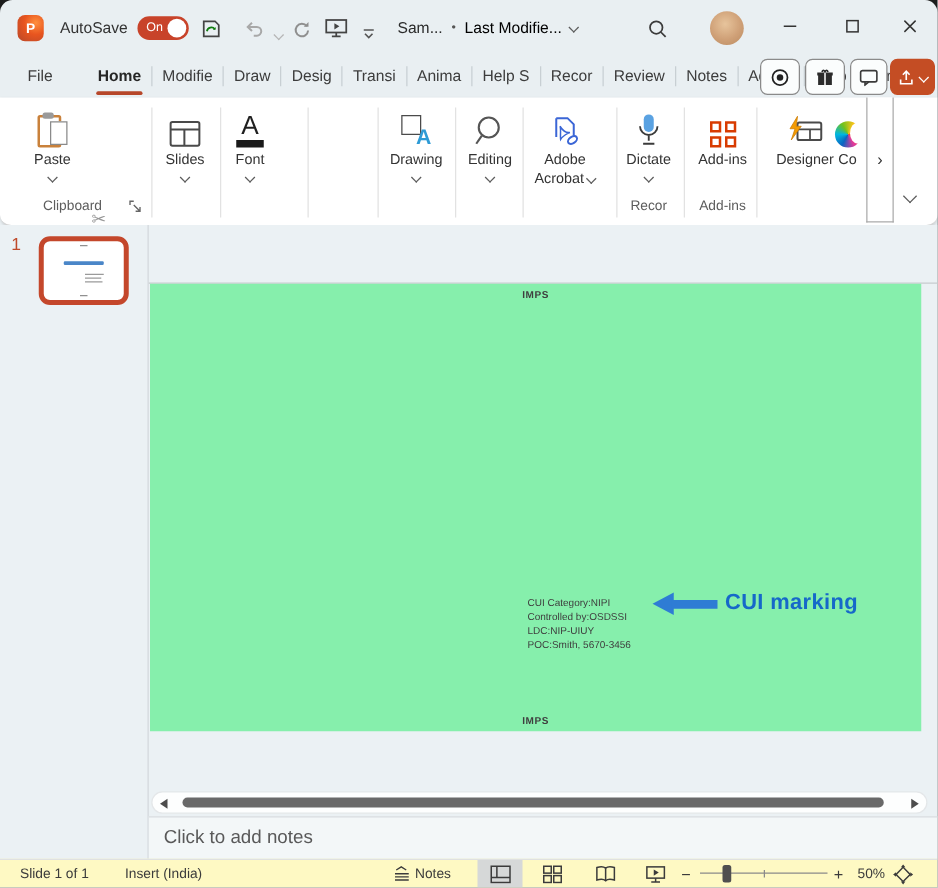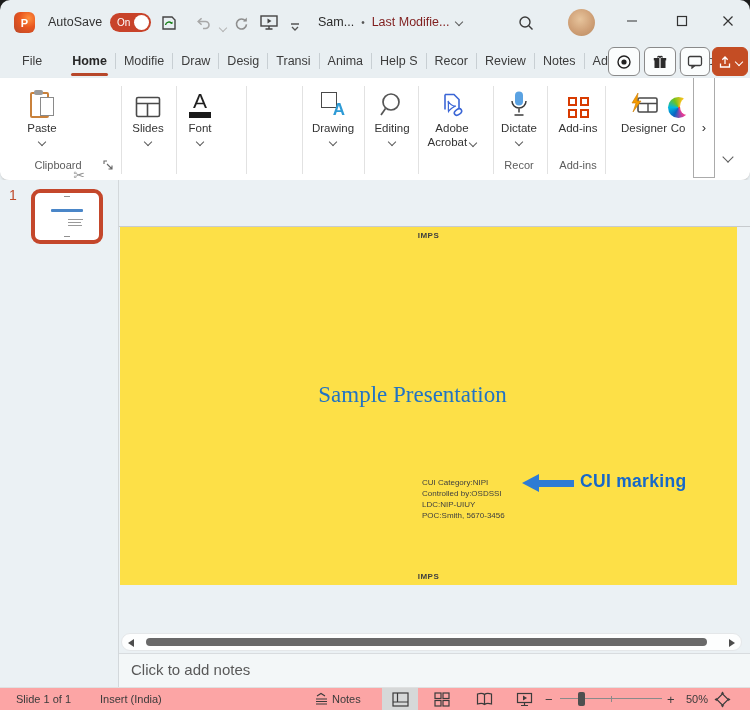--- a/index.html
+++ b/index.html
@@ -22,21 +22,21 @@
   .search-btn{position:absolute;left:514px;top:11px;width:24px;height:24px;display:flex;align-items:center;justify-content:center;}
   .avatar{position:absolute;left:568px;top:9px;width:27px;height:27px;border-radius:50%;
     background:radial-gradient(circle at 45% 38%,#e7c49c 0%,#cfa077 55%,#b98a60 100%);filter:blur(.6px);}
   .win-btn{position:absolute;top:0;width:44px;height:42px;display:flex;align-items:center;justify-content:center;}
   .chev{display:inline-block;width:5px;height:5px;border-right:1.4px solid #5c5c5c;border-bottom:1.4px solid #5c5c5c;transform:rotate(45deg);}
 
   
   .tabrow{position:absolute;left:0;top:44px;width:750px;height:34px;}
   .tabs{position:absolute;left:14px;top:0;height:34px;display:flex;align-items:center;}
   .tab{font-size:12.5px;color:#3c3c3c;padding:0 8px;position:relative;height:34px;display:flex;align-items:center;white-space:nowrap;}
-  .tab.file{margin-right:14px;}
+  .tab.file{margin-right:20px;}
   .tab.active{font-weight:700;color:#262626;}
   .tab.active::after{content:"";position:absolute;left:7px;right:7px;bottom:2px;height:3px;border-radius:2px;background:#b7472a;}
   .tabsep{width:1px;height:16px;background:#c8cfd3;}
   .tr-btn{position:absolute;top:3px;height:27px;border:1px solid #8a8a8a;border-radius:6px;background:#fbfdfd;
     display:flex;align-items:center;justify-content:center;}
   .tr-share{background:#c44d24;border-color:#c44d24;gap:4px;}
 
   
   .ribbon{position:absolute;left:0;top:78px;width:750px;height:102px;background:#fff;
     border-bottom:1px solid #d4d4d4;border-radius:0 0 9px 9px;box-shadow:0 1px 2px rgba(0,0,0,.10);}
@@ -81,41 +81,41 @@
   .slide-number{position:absolute;left:9px;top:7px;font-size:14px;color:#bf4a2a;}
   .thumb{position:absolute;left:31px;top:9px;width:64px;height:47px;background:#fff;border:4px solid #c4472b;border-radius:9px;}
   .thumb .dash-top{position:absolute;left:50%;top:3px;width:6px;height:1px;background:#909090;transform:translateX(-50%);}
   .thumb .title-line{position:absolute;left:50%;top:16px;width:32px;height:3px;background:#4a86c8;transform:translateX(-50%);border-radius:1px;}
   .thumb .tl1{position:absolute;left:33px;top:26px;width:15px;height:1px;background:#9a9a9a;}
   .thumb .tl2{position:absolute;left:33px;top:29px;width:13px;height:1px;background:#9a9a9a;}
   .thumb .tl3{position:absolute;left:33px;top:32px;width:14px;height:1px;background:#9a9a9a;}
   .thumb .dash-bot{position:absolute;left:50%;bottom:3px;width:6px;height:1px;background:#909090;transform:translateX(-50%);}
 
   .canvas-topline{position:absolute;left:119px;top:46px;width:631px;height:1px;background:#c7cbce;}
-  .slide{position:absolute;left:120px;top:47px;width:617px;height:358px;background:#fde047;}
+  .slide{position:absolute;left:120px;top:47px;width:617px;height:358px;background:#86efac;}
   .slide .hdr{position:absolute;left:0;right:0;top:4px;text-align:center;font-size:8px;font-weight:600;color:#3f3f3f;letter-spacing:.5px;}
   .slide .ftr{position:absolute;left:0;right:0;bottom:4px;text-align:center;font-size:8px;font-weight:600;color:#3f3f3f;letter-spacing:.5px;}
   .slide .title{position:absolute;left:0;right:32px;top:155px;text-align:center;
     font-family:"Liberation Serif",serif;font-size:23px;color:#2173c4;}
   .cui-block{position:absolute;left:302px;top:250px;font-size:8px;line-height:11px;color:#3e3e3e;}
   .cui-arrow{position:absolute;left:402px;top:247px;width:52px;height:18px;}
   .cui-arrow .head{position:absolute;left:0;top:0;width:0;height:0;border-top:9px solid transparent;border-bottom:9px solid transparent;border-right:17px solid #2e7cd4;}
   .cui-arrow .shaft{position:absolute;left:15px;top:5.5px;width:37px;height:7px;background:#2e7cd4;}
   .cui-marking{position:absolute;left:460px;top:244px;font-size:17.5px;font-weight:700;color:#1668c9;letter-spacing:.3px;}
 
   .hscroll{position:absolute;left:121px;top:453px;width:621px;height:18px;background:#fdfefe;border-radius:9px;border:1px solid #e4e7e9;box-sizing:border-box;}
   .hscroll .thumbbar{position:absolute;left:24px;top:4px;width:561px;height:8px;border-radius:4px;background:#696969;}
   .hscroll .arr-l{position:absolute;left:6px;top:4.5px;width:0;height:0;border-top:4px solid transparent;border-bottom:4px solid transparent;border-right:6px solid #4c4c4c;}
   .hscroll .arr-r{position:absolute;right:6px;top:4.5px;width:0;height:0;border-top:4px solid transparent;border-bottom:4px solid transparent;border-left:6px solid #4c4c4c;}
 
   .notes-pane{position:absolute;left:119px;top:473px;width:631px;height:34px;background:#f3f7f8;border-top:1px solid #d8dcdf;box-sizing:border-box;}
   .notes-pane .ph{position:absolute;left:12px;top:7px;font-size:15px;color:#595959;}
 
   
-  .statusbar{position:absolute;left:0;top:687px;width:750px;height:23px;background:#fca5a5;border-top:1px solid #dfe1e1;box-sizing:border-box;font-size:11px;color:#3b3b3b;}
+  .statusbar{position:absolute;left:0;top:687px;width:750px;height:23px;background:#fef9c3;border-top:1px solid #dfe1e1;box-sizing:border-box;font-size:11px;color:#3b3b3b;}
   .sb-item{position:absolute;top:5px;white-space:nowrap;}
   .sb-viewbtn{position:absolute;top:0;width:36px;height:22px;display:flex;align-items:center;justify-content:center;}
   .sb-viewbtn.sel{background:#d6d8d8;}
   .zoom-track{position:absolute;left:560px;top:10px;width:102px;height:1px;background:#8a8a8a;}
   .zoom-tick{position:absolute;left:611px;top:8px;width:1px;height:6px;background:#8a8a8a;}
   .zoom-thumb{position:absolute;left:578px;top:4px;width:7px;height:14px;background:#4f4f4f;border-radius:2px;}
   .zoom-sign{position:absolute;top:4px;font-size:13px;color:#3b3b3b;}
 </style>
 </head>
 <body>
@@ -161,21 +161,21 @@
     </div>
     <div class="qat-icon" style="left:284px;top:16px">
       <svg width="12" height="10" viewBox="0 0 12 10">
           <path d="M2 2h8M3 5l3 3 3-3" fill="none" stroke="#555" stroke-width="1.3"></path>
         </svg>
     </div>
 
     <div class="doc-title-group">
       <span>Sam...</span>
       <span class="dot">•</span>
-      <span style="color:#7f1d1d">Last Modifie...</span>
+      <span style="color:#000000">Last Modifie...</span>
       <span class="chev"></span>
     </div>
 
     <div class="search-btn">
       <svg width="18" height="18" viewBox="0 0 18 18">
           <circle cx="8" cy="8" r="5" fill="none" stroke="#3b3b3b" stroke-width="1.4"></circle>
           <path d="M11.8 11.8 15.5 15.5" stroke="#3b3b3b" stroke-width="1.4"></path>
         </svg>
     </div>
     <div class="avatar"></div>
@@ -428,21 +428,20 @@
       <div class="tl1"></div>
         <div class="tl2"></div>
         <div class="tl3"></div>
       <div class="dash-bot"></div>
     </div>
     <div class="panel-divider"></div>
 
     <div class="canvas-topline"></div>
     <div class="slide">
       <div class="hdr">IMPS</div>
-      <div class="title">Sample Presentation</div>
       <div class="cui-block">
         <div>CUI Category:NIPI</div>
         <div>Controlled by:OSDSSI</div>
         <div>LDC:NIP-UIUY</div>
         <div>POC:Smith, 5670-3456</div>
       </div>
       <div class="cui-arrow">
         <div class="head"></div>
           <div class="shaft"></div>
       </div>

